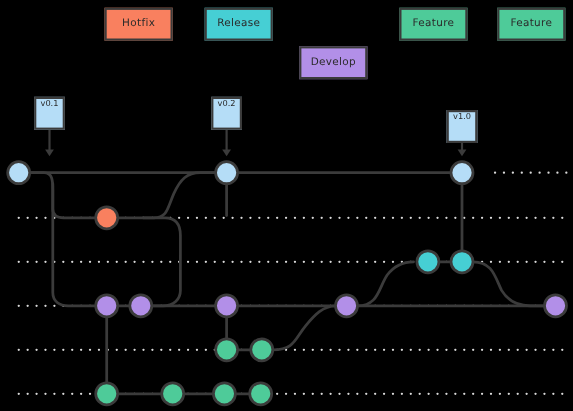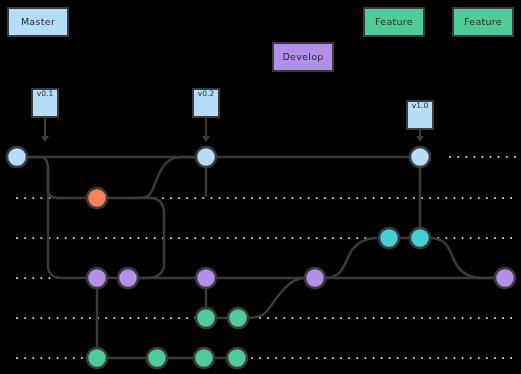--- a/index.html
+++ b/index.html
@@ -82,22 +82,25 @@
   .arrow-head {
     fill: #3b3b3b;
   }
 </style>
 </head>
 <body>
 
 <div id="root">
 
   <div class="legend">
-      <div class="legend-box" style="left: 7px; width: 62px; background: rgb(181, 221, 247);">
-        <span>Master</span>
+      <div class="legend-box" style="left: 95px; width: 62px; background: rgb(249, 128, 95);">
+        <span>Hotfix</span>
+      </div>
+      <div class="legend-box" style="left: 186px; width: 62px; background: rgb(70, 207, 212);">
+        <span>Release</span>
       </div>
       <div class="legend-box" style="left: 272px; width: 62px; background: rgb(178, 143, 232); margin-top: 35px;">
         <span>Develop</span>
       </div>
       <div class="legend-box" style="left: 363px; width: 62px; background: rgb(78, 203, 153);">
         <span>Feature</span>
       </div>
       <div class="legend-box" style="left: 452px; width: 62px; background: rgb(78, 203, 153);">
         <span>Feature</span>
       </div>

